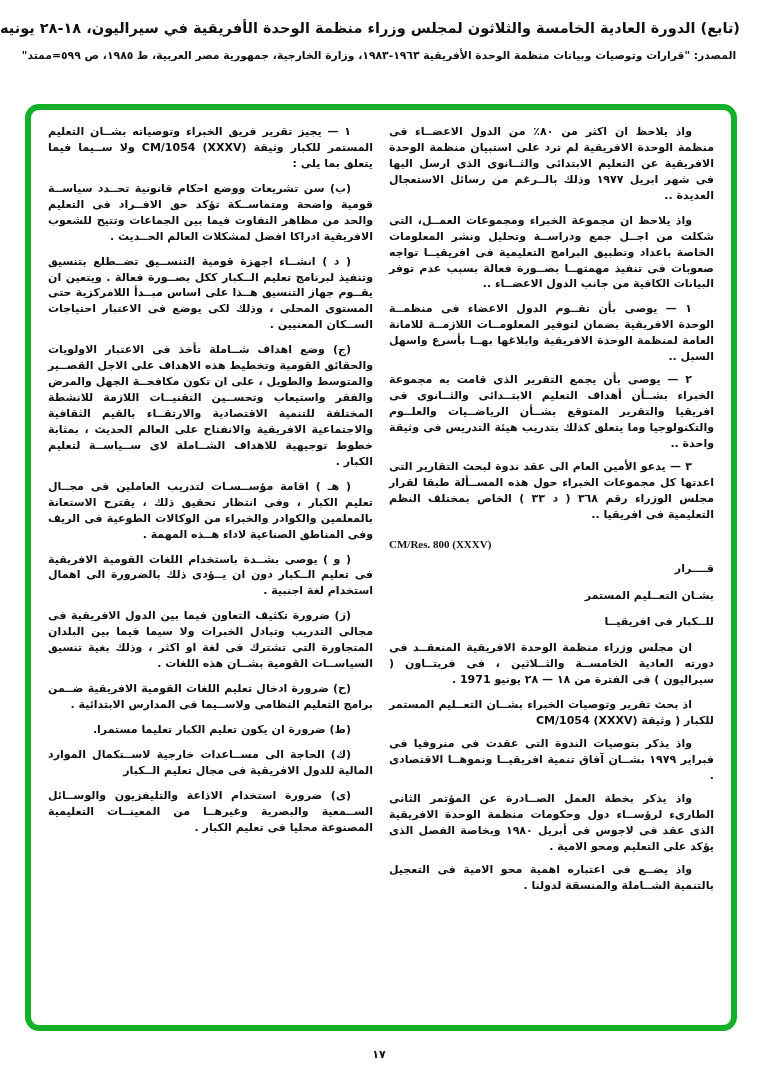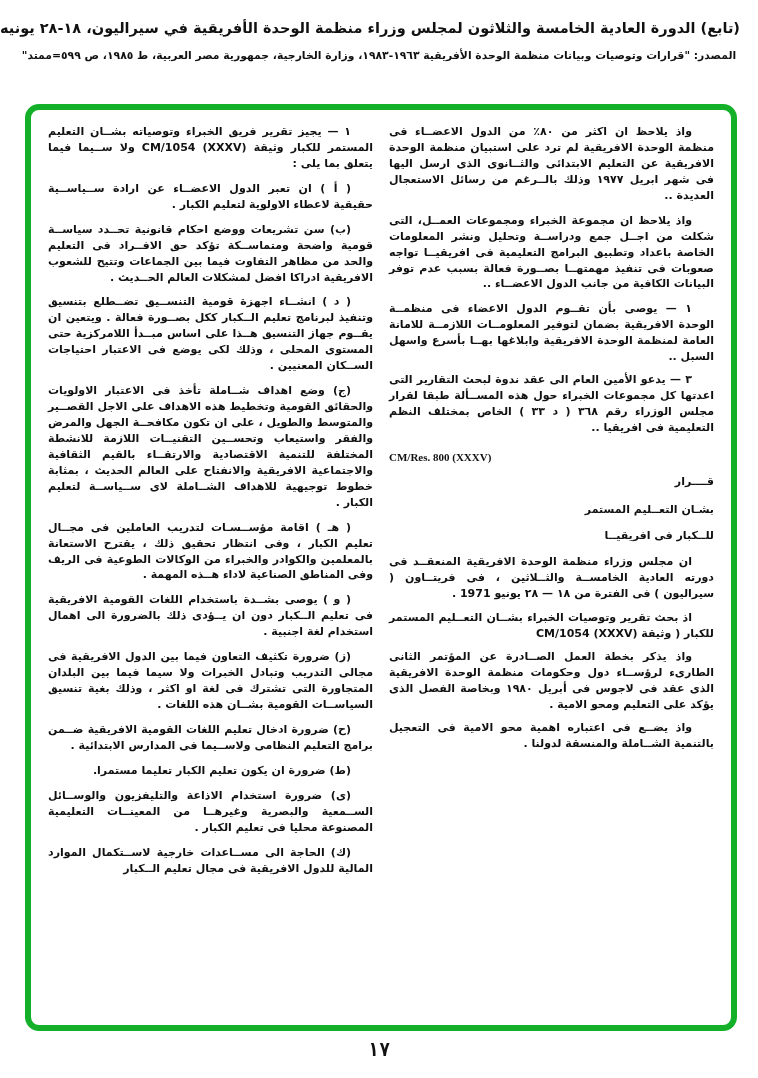--- a/index.html
+++ b/index.html
@@ -89,66 +89,66 @@
     margin: 0 0 10px 0 !important;
   }
   .page-footer {
     position: absolute;
     left: 0; right: 0;
     bottom: 16px;
     text-align: center;
     direction: rtl;
   }
   .page-number {
-    font-size: 19px;
+    font-size: 11px;
     font-weight: bold;
-    font-family: Liberation Mono, monospace;
   }
 </style>
 </head>
 <body>
 
 <div class="page">
 
   <div class="page-header">
     <div class="header-line1">(تابع) الدورة العادية الخامسة والثلاثون لمجلس وزراء منظمة الوحدة الأفريقية في سيراليون، ١٨-٢٨ يونيه ١٩٨٠</div>
     <div class="header-line2">المصدر: "قرارات وتوصيات وبيانات منظمة الوحدة الأفريقية ١٩٦٣-١٩٨٣، وزارة الخارجية، جمهورية مصر العربية، ط ١٩٨٥، ص ٥٩٩=ممتد"</div>
   </div>
 
   <div class="frame">
     <div class="columns">
 
       <div class="column">
         <p>واذ يلاحظ ان اكثر من ٨٠٪ من الدول الاعضــاء فى منظمة الوحدة الافريقية لم ترد على استبيان منظمة الوحدة الافريقية عن التعليم الابتدائى والثــانوى الذى ارسل اليها فى شهر ابريل ١٩٧٧ وذلك بالــرغم من رسائل الاستعجال العديدة ..</p>
         <p>واذ يلاحظ ان مجموعة الخبراء ومجموعات العمــل، التى شكلت من اجــل جمع ودراســة وتحليل ونشر المعلومات الخاصة باعداد وتطبيق البرامج التعليمية فى افريقيــا تواجه صعوبات فى تنفيذ مهمتهــا بصــورة فعالة بسبب عدم توفر البيانات الكافية من جانب الدول الاعضــاء ..</p>
         <p class="tight">١ — يوصى بأن تقــوم الدول الاعضاء فى منظمــة الوحدة الافريقية بضمان لتوفير المعلومــات اللازمــة للامانة العامة لمنظمة الوحدة الافريقية وابلاغها بهــا بأسرع واسهل السبل ..</p>
+        <p class="tight">٢ — يوصى بأن يجمع التقرير الذى قامت به مجموعة الخبراء بشــأن أهداف التعليم الابتــدائى والثــانوى فى افريقيا والتقرير المتوقع بشــأن الرياضــيات والعلــوم والتكنولوجيا وما يتعلق كذلك بتدريب هيئة التدريس فى وثيقة واحدة ..</p>
         <p class="tight">٣ — يدعو الأمين العام الى عقد ندوة لبحث التقارير التى اعدتها كل مجموعات الخبراء حول هذه المســألة طبقا لقرار مجلس الوزراء رقم ٣٦٨ ( د ٣٣ ) الخاص بمختلف النظم التعليمية فى افريقيا ..</p>
         <p class="resolution-ref">CM/Res. 800 (XXXV)</p>
         <p class="doc-title">قــــرار</p>
         <p class="doc-subtitle">بشـان التعــليم المستمر</p>
         <p class="doc-subtitle">للــكبار فى افريقيــا</p>
         <p>ان مجلس وزراء منظمة الوحدة الافريقية المنعقــد فى دورته العادية الخامســة والثــلاثين ، فى فريتــاون ( سيراليون ) فى الفترة من ١٨ — ٢٨ يونيو 1971 .</p>
         <p class="tight">اذ بحث تقرير وتوصيات الخبراء بشــان التعــليم المستمر للكبار ( وثيقة CM/1054 (XXXV)</p>
+        <p class="tight">واذ يذكر بتوصيات الندوة التى عقدت فى منروفيا فى فبراير ١٩٧٩ بشــان آفاق تنمية افريقيــا ونموهــا الاقتصادى .</p>
         <p class="tight">واذ يذكر بخطة العمل الصــادرة عن المؤتمر الثانى الطارىء لرؤســاء دول وحكومات منظمة الوحدة الافريقية الذى عقد فى لاجوس فى أبريل ١٩٨٠ وبخاصة الفصل الذى يؤكد على التعليم ومحو الامية .</p>
         <p class="tight">واذ يضــع فى اعتباره اهمية محو الامية فى التعجيل بالتنمية الشــاملة والمنسقة لدولنا .</p>
       </div>
 
       <div class="column">
         <p>١ — يجيز تقرير فريق الخبراء وتوصياته بشــان التعليم المستمر للكبار وثيقة CM/1054 (XXXV) ولا ســيما فيما يتعلق بما يلى :</p>
-        <p>( أ ) ان تعبر الدول الاعضــاء عن ارادة ســياســية حقيقية لاعطاء الاولوية لتعليم الكبار .</p>
         <p>(ب) سن تشريعات ووضع احكام قانونية تحــدد سياســة قومية واضحة ومتماســكة تؤكد حق الافــراد فى التعليم والحد من مظاهر التفاوت فيما بين الجماعات وتتيح للشعوب الافريقية ادراكا افضل لمشكلات العالم الحــديث .</p>
         <p>( د ) انشــاء اجهزة قومية التنســيق تضــطلع بتنسيق وتنفيذ لبرنامج تعليم الــكبار ككل بصــورة فعالة . ويتعين ان يقــوم جهاز التنسيق هــذا على اساس مبــدأ اللامركزية حتى المستوى المحلى ، وذلك لكى يوضع فى الاعتبار احتياجات الســكان المعنيين .</p>
         <p>(ج) وضع اهداف شــاملة تأخذ فى الاعتبار الاولويات والحقائق القومية وتخطيط هذه الاهداف على الاجل القصــير والمتوسط والطويل ، على ان تكون مكافحــة الجهل والمرض والفقر واستيعاب وتحســين التقنيــات اللازمة للانشطة المختلفة للتنمية الاقتصادية والارتقــاء بالقيم الثقافية والاجتماعية الافريقية والانفتاح على العالم الحديث ، بمثابة خطوط توجيهية للاهداف الشــاملة لاى ســياســة لتعليم الكبار .</p>
         <p>( هـ ) اقامة مؤســسـات لتدريب العاملين فى مجــال تعليم الكبار ، وفى انتظار تحقيق ذلك ، يقترح الاستعانة بالمعلمين والكوادر والخبراء من الوكالات الطوعية فى الريف وفى المناطق الصناعية لاداء هــذه المهمة .</p>
         <p>( و ) يوصى بشــدة باستخدام اللغات القومية الافريقية فى تعليم الــكبار دون ان يــؤدى ذلك بالضرورة الى اهمال استخدام لغة اجنبية .</p>
         <p>(ز) ضرورة تكثيف التعاون فيما بين الدول الافريقية فى مجالى التدريب وتبادل الخبرات ولا سيما فيما بين البلدان المتجاورة التى تشترك فى لغة او اكثر ، وذلك بغية تنسيق السياســات القومية بشــان هذه اللغات .</p>
         <p>(ح) ضرورة ادخال تعليم اللغات القومية الافريقية ضــمن برامج التعليم النظامى ولاســيما فى المدارس الابتدائية .</p>
         <p>(ط) ضرورة ان يكون تعليم الكبار تعليما مستمرا.</p>
+        <p>(ك) الحاجة الى مســاعدات خارجية لاســتكمال الموارد المالية للدول الافريقية فى مجال تعليم الــكبار</p>
         <p>(ى) ضرورة استخدام الاذاعة والتليفزيون والوســائل الســمعية والبصرية وغيرهــا من المعينــات التعليمية المصنوعة محليا فى تعليم الكبار .</p>
-        <p>(ك) الحاجة الى مســاعدات خارجية لاســتكمال الموارد المالية للدول الافريقية فى مجال تعليم الــكبار</p>
       </div>
 
     </div>
   </div>
 
   <div class="page-footer">
     <span class="page-number">١٧</span>
   </div>
 
 </div>

